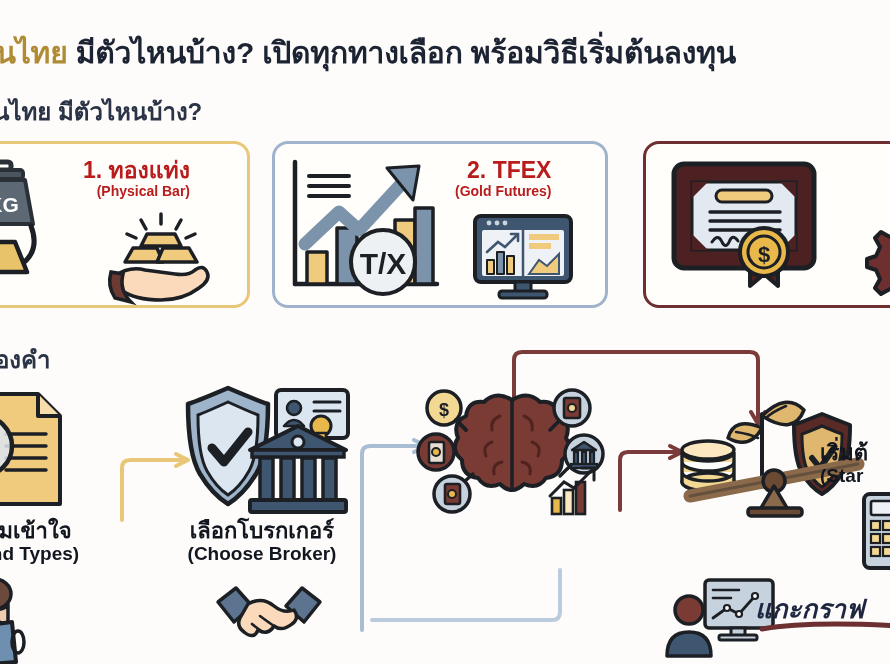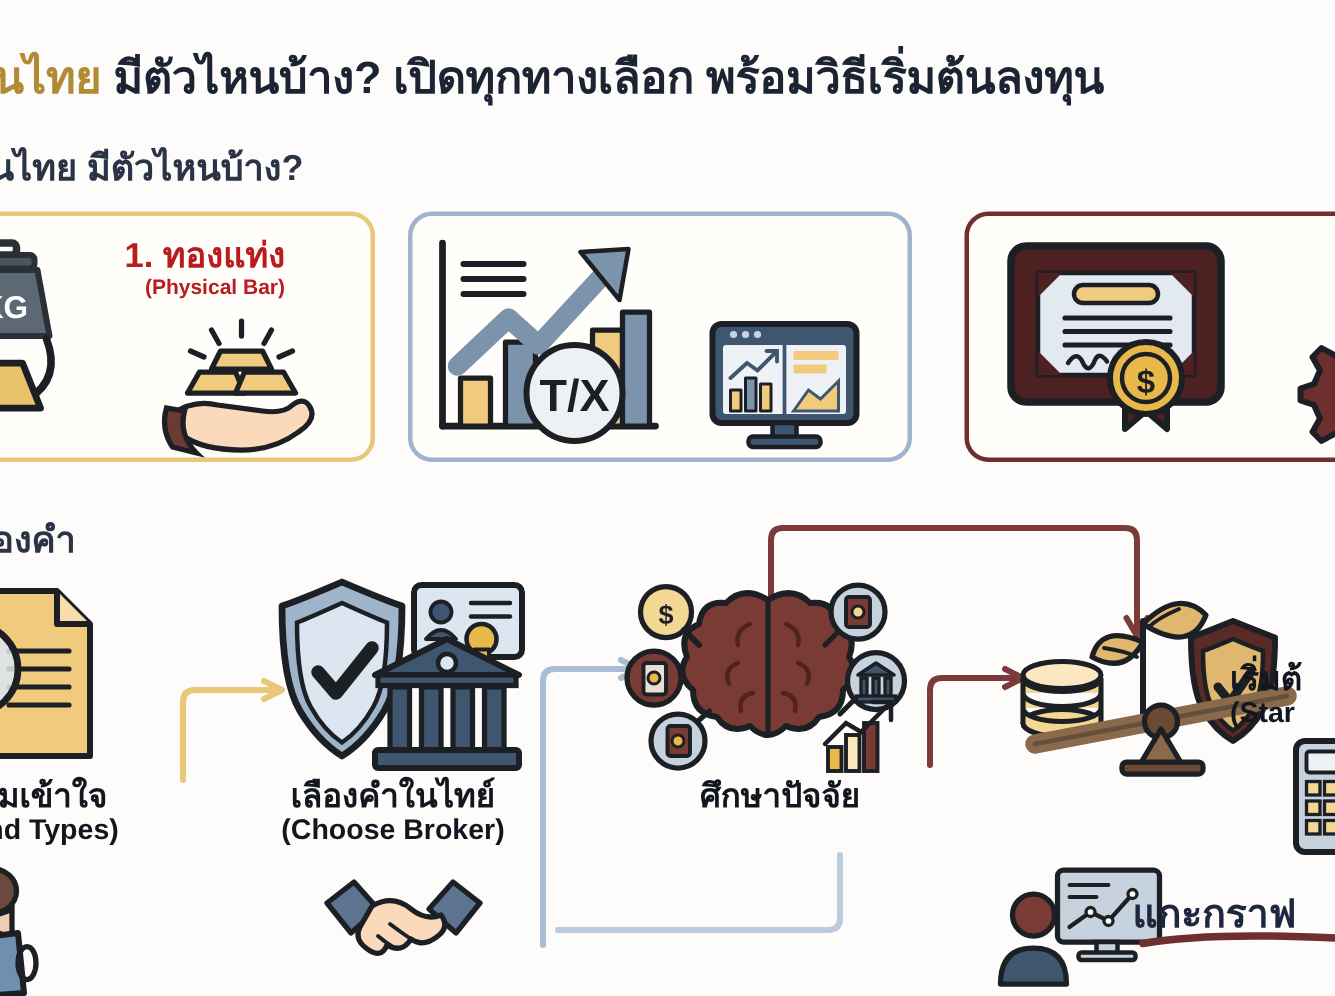--- a/index.html
+++ b/index.html
@@ -58,21 +58,21 @@
 
   .s1-label { left: -70px; top: 518px; width: 210px; }
   .s2-label { left: 172px; top: 518px; width: 180px; }
   .s3-label { left: 430px; top: 518px; width: 180px; }
   .s4-label { left: 820px; top: 440px; width: 190px; text-align: left; }
 
   
   .brand {
     position: absolute; left: 755px; top: 588px;
     font-size: 26px; font-weight: bold; color: #1f2740;
-    white-space: nowrap; 
+    white-space: nowrap; font-style: italic;
   }
   .brand-underline {
     position: absolute; left: 760px; top: 622px; width: 160px; height: 9px;
   }
 
   svg { display: block; overflow: visible; }
 </style>
 </head>
 <body>
 
@@ -158,20 +158,24 @@
       </svg>
     </div>
 
     <div class="card-art" style="left:72px; top:82px;">
       <svg width="72" height="72" viewBox="0 0 72 72">
         <circle cx="36" cy="36" r="32" fill="#eef1f4" stroke="#1c1f24" stroke-width="4"></circle>
         <text x="36" y="48" font-size="30" font-weight="bold" fill="#1c1f24" text-anchor="middle" font-family="Liberation Sans, sans-serif">T/X</text>
       </svg>
     </div>
 
+    <div class="card-label c2-label">
+      <div class="l1">2. TFEX</div>
+      <div class="l2">(Gold Futures)</div>
+    </div>
 
     <div class="card-art" style="left:196px; top:70px;">
       <svg width="106" height="86" viewBox="0 0 106 86">
         <rect x="4" y="2" width="96" height="66" rx="6" fill="#3f5670" stroke="#1c1f24" stroke-width="4"></rect>
         <rect x="11" y="16" width="82" height="46" rx="2" fill="#eef2f6"></rect>
         <g fill="#c9d4de">
             <circle cx="18" cy="9" r="2.4"></circle>
             <circle cx="26" cy="9" r="2.4"></circle>
             <circle cx="34" cy="9" r="2.4"></circle>
           </g>
@@ -320,21 +324,21 @@
           <rect x="101" y="76" width="13" height="42"></rect>
           <rect x="122" y="76" width="13" height="42"></rect>
           <rect x="143" y="76" width="13" height="42"></rect>
         </g>
         <rect x="70" y="118" width="96" height="12" rx="2" fill="#3f5670" stroke="#1c1f24" stroke-width="4"></rect>
       </g>
     </svg>
   </div>
 
   <div class="step-label s2-label">
-    <div class="s1">เลืองคำในไทย์</div>
+    <div class="s1">เลือกโบรกเกอร์</div>
     <div class="s2">(Choose Broker)</div>
   </div>
 
   <div class="step-art" style="left:214px; top:582px;">
     <svg width="110" height="66" viewBox="0 0 110 66">
       <path d="M4 20 L22 6 L38 24 L20 40 Z" fill="#5c7490" stroke="#1c1f24" stroke-width="3.5" stroke-linejoin="round"></path>
       <path d="M106 20 L88 6 L72 24 L90 40 Z" fill="#5c7490" stroke="#1c1f24" stroke-width="3.5" stroke-linejoin="round"></path>
       <path d="M34 22 q14 -8 26 2 q10 8 20 4 q6 8 -2 14 q-10 8 -18 2 q-6 10 -16 4 q-4 10 -14 2 q-8 -6 -4 -14 z" fill="#fbd9bb" stroke="#1c1f24" stroke-width="3.5" stroke-linejoin="round"></path>
       <path d="M46 34 q8 6 14 10 M38 42 q6 5 11 8" fill="none" stroke="#1c1f24" stroke-width="2.6" stroke-linecap="round"></path>
     </svg>
@@ -397,21 +401,20 @@
           <rect x="142" y="104" width="9" height="24" fill="#fbe7c0"></rect>
           <rect x="154" y="96" width="9" height="32" fill="#7a3b35"></rect>
         </g>
         <path d="M128 110 L142 96 L152 102 L170 84" fill="none" stroke="#1c1f24" stroke-width="3" stroke-linecap="round"></path>
         <path d="M160 82 L172 82 L172 94" fill="none" stroke="#1c1f24" stroke-width="3" stroke-linecap="round"></path>
       </g>
     </svg>
   </div>
 
   <div class="step-label s3-label">
-    <div class="s1">ศึกษาปัจจัย</div>
   </div>
 
   <div class="step-art" style="left:665px; top:578px;">
     <svg width="115" height="80" viewBox="0 0 115 80">
       <rect x="40" y="2" width="68" height="48" rx="4" fill="#c6d2dd" stroke="#1c1f24" stroke-width="3.5"></rect>
       <g stroke="#1c1f24" stroke-width="2.6" stroke-linecap="round">
         <line x1="48" y1="12" x2="74" y2="12"></line>
         <line x1="48" y1="20" x2="66" y2="20"></line>
       </g>
       <path d="M48 40 L62 30 L74 36 L90 18" fill="none" stroke="#1c1f24" stroke-width="2.8" stroke-linecap="round"></path>

